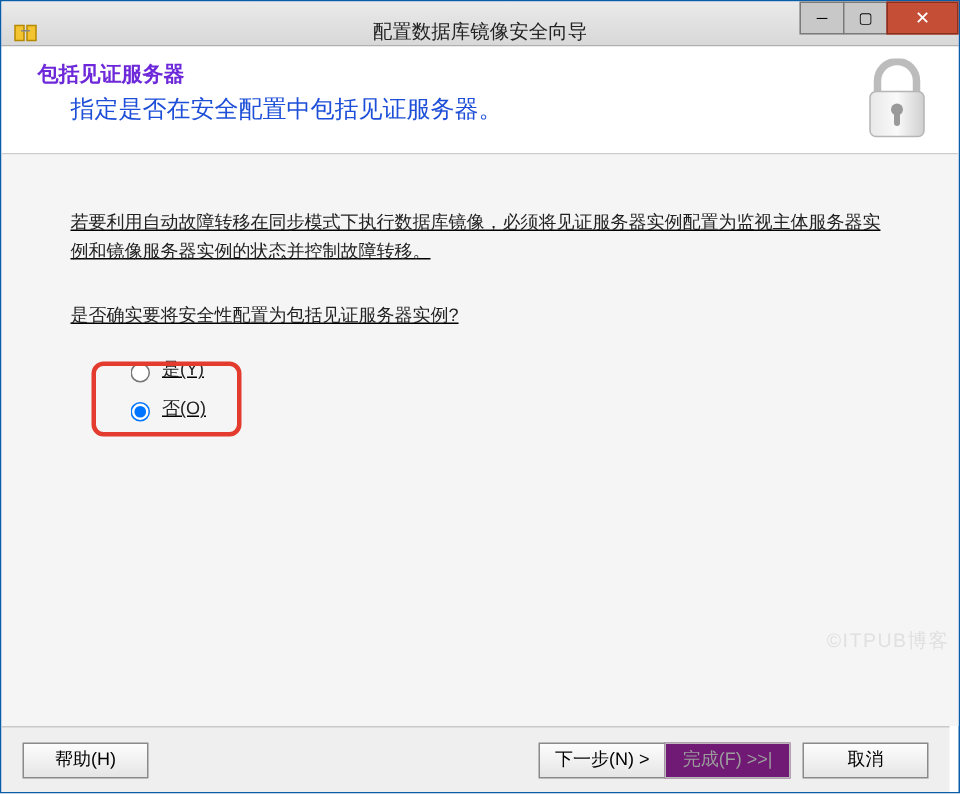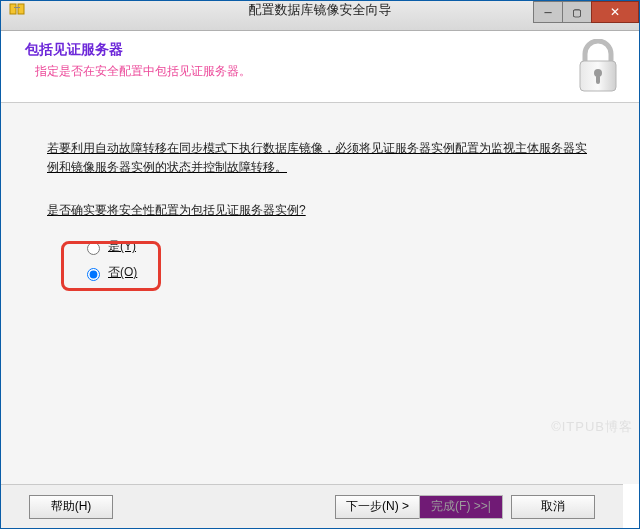--- a/index.html
+++ b/index.html
@@ -1,43 +1,43 @@
 <!DOCTYPE html>
 <html><head>
 <meta charset="utf-8">
 <style>
   * { box-sizing: border-box; margin: 0; padding: 0; }
   body { font-family: "Microsoft YaHei", SimSun, Arial, sans-serif; font-size: 12px; background: #fff; }
   .window { width: 640px; height: 529px; border: 1px solid #0a5da8; position: relative; background: #fff; }
 
-  .titlebar { height: 30px; background: linear-gradient(#eaeaea,#d8d8d8); display:flex; align-items:flex-start; padding-left:8px; border-bottom:1px solid #b0b0b0; position:relative; }
+  .titlebar { height: 30px; background: linear-gradient(#eaeaea,#d8d8d8); display:flex; align-items:flex-end; padding-left:8px; border-bottom:1px solid #b0b0b0; position:relative; }
   .titlebar .icon { width:16px; height:16px; margin-right:6px; position:relative; }
   .titlebar .icon svg { width:16px; height:16px; }
   .titlebar .title { flex:0 0 auto; position:absolute; left:50%; transform:translateX(-50%); font-size:13px; color:#222; }
   .win-controls { position:absolute; right:0; top:0; display:flex; height:22px; }
   .win-btn { width:30px; height:22px; display:flex; align-items:center; justify-content:center; border:1px solid #7a7a7a; margin-left:-1px; font-family: "Segoe UI Symbol", Arial; font-size:10px; cursor:default; }
   .win-min { background:#c8c8c8; }
   .win-max { background:#c8c8c8; }
   .win-close { background:#c54e37; color:#fff; border-color:#8a2e1e; width:48px; font-size:12px; }
 
   .header { padding:10px 18px 10px 18px; background:#fff; position:relative; border-bottom:1px solid #ccc; height:72px; }
   .header h1 { font-size:14px; font-weight:bold; color:#6d28d9; margin-bottom:4px; margin-left:6px; }
-  .header p { font-size:12px; color:#ec4899; margin-left:16px; }
+  .header p { font-size:16px; color:#1d4ed8; margin-left:28px; }
   .lock-icon { position:absolute; right:18px; top:8px; width:46px; height:56px; }
 
   .content-wrap { position:absolute; top:102px; bottom:44px; left:0; right:0; background:#f5f5f5;text-decoration:underline; }
   .content { padding:36px 46px 0 46px; color:#222; }
   .para { margin-bottom:26px; line-height:1.55; font-size:12px; }
   .question { margin-bottom:10px; font-size:12px; }
   .radios { padding-left:40px; }
   .radio-row { display:flex; align-items:flex-end; gap:4px; height:26px; }
   .radio-row input { margin-right:4px; }
   .highlight-box { position:absolute; border:3px solid #e43b2f; border-radius:8px; width:100px; height:50px; left:60px; top:138px; pointer-events:none; }
 
-  .footer { position:absolute; bottom:0; left:0; right:16px; height:44px; background:#efefef; border-top:1px solid #c9c9c9; display:flex; align-items:center; padding:0 28px; gap:8px; }
+  .footer { position:absolute; bottom:0; left:0; right:6px; height:44px; background:#efefef; border-top:1px solid #c9c9c9; display:flex; align-items:center; padding:0 14px; gap:8px; }
   .footer .spacer { flex:1; }
   .btn { min-width:84px; height:24px; font-size:12px; background:linear-gradient(#fdfdfd,#e5e5e5); border:1px solid #8a8a8a; padding:0 10px; cursor:default; }
   .btn[disabled] { color:#9c9c9c; border-color:#b8b8b8; background:#701a75; }
   .btn-group { display:flex; gap:0; }
   .btn-group .btn { margin-left:-1px; }
 
   .watermark { position:absolute; right:6px; bottom:48px; color:#e0e0e0; font-size:13px; letter-spacing:1px; pointer-events:none; }
 </style>
 </head>
 <body>

